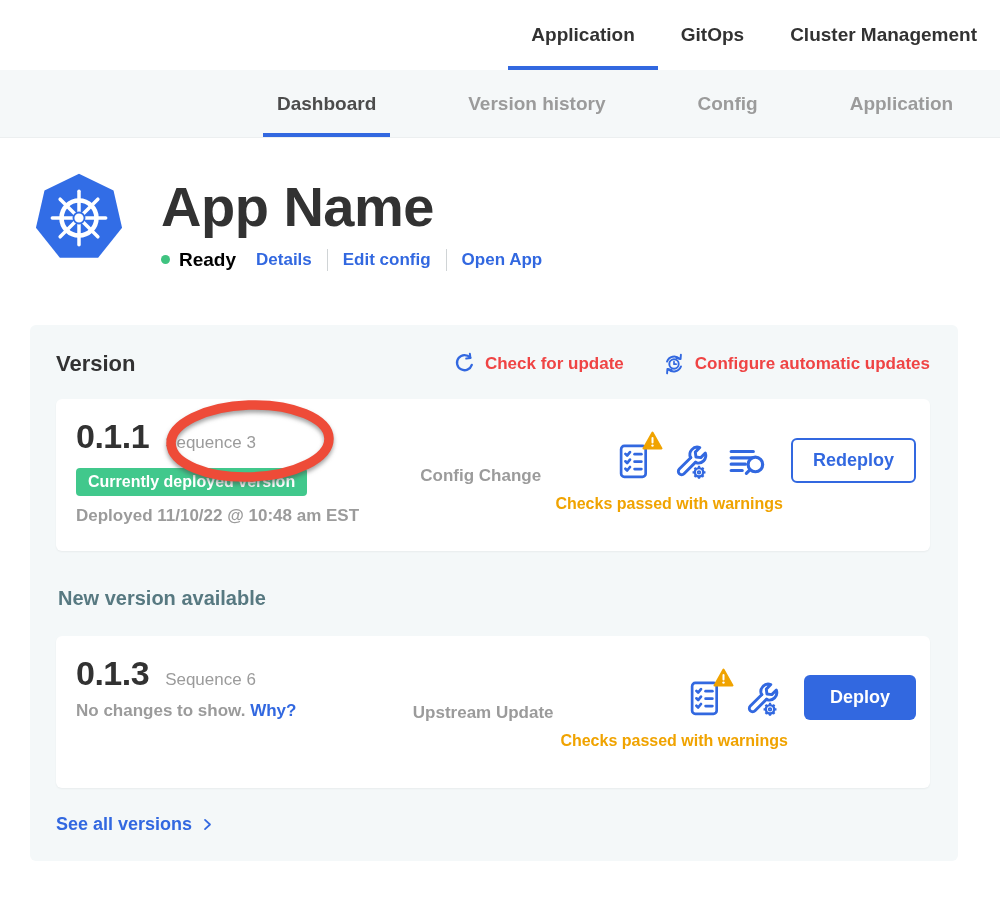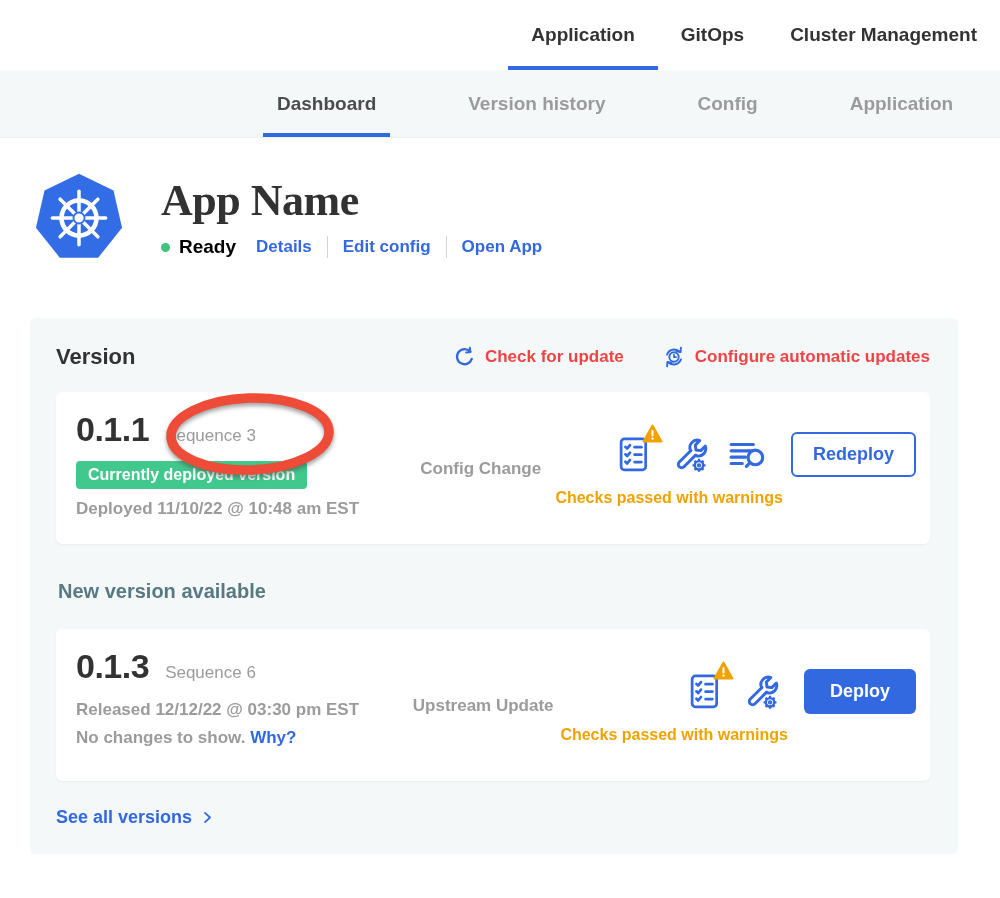--- a/index.html
+++ b/index.html
@@ -19,21 +19,21 @@
   .sub-nav-item { display:flex; align-items:center; padding:0 14px; font-size:19px;
                   font-weight:600; color:#9b9b9b; position:relative; cursor:pointer; }
   .sub-nav-item.active { color:#4c4c4c; }
   .sub-nav-item.active::after { content:""; position:absolute; left:0; right:0; bottom:0;
                   height:4px; background:#3268e0; }
 
   
   .app-header { display:flex; margin:34px 0 0 33px; }
   .k8s-logo { width:92px; height:92px; flex:0 0 92px; }
   .app-header-text { margin-left:36px; padding-top:6px; }
-  .app-title { font-size:44px; font-weight:800; letter-spacing:-0.5px; line-height:1.05;font-family:Liberation Serif, serif; }
+  .app-title { font-size:56px; font-weight:800; letter-spacing:-0.5px; line-height:1.05; }
   .app-status-row { display:flex; align-items:center; margin-top:12px; }
   .status-dot { width:9px; height:9px; border-radius:50%; background:#3fc380; margin-right:9px; }
   .status-text { font-size:19px; font-weight:600; color:#000000; margin-right:20px; }
   .hdr-link { font-size:17px; font-weight:700; color:#3268e0; cursor:pointer; text-decoration:none; }
   .hdr-divider { width:1px; height:22px; background:#d0d4d6; margin:0 15px; }
 
   
   .version-card { margin:54px 0 0 30px; width:928px; background:#f4f8f9; border-radius:6px;
                   padding:26px 28px 26px 26px; }
   .vc-header { display:flex; align-items:center; }
@@ -220,21 +220,20 @@
   </div>
 
   <div class="new-version-heading">New version available</div>
 
   <div class="version-row second">
     <div class="vr-left">
       <div class="vr-version-line">
         <span class="vr-version">0.1.3</span>
         <span class="vr-sequence">Sequence 6</span>
       </div>
-      <div class="vr-meta" style="margin-top:14px;">Released 12/12/22 @ 03:30 pm EST</div>
       <div class="vr-meta" style="margin-top:8px;">
         <span>No changes to show.</span>
         <span class="why-link">Why?</span>
       </div>
     </div>
     <div class="vr-mid">Upstream Update</div>
     <div class="vr-right">
       <div class="vr-actions">
         <div class="icon-group">
           <span class="check-icon-wrap">

